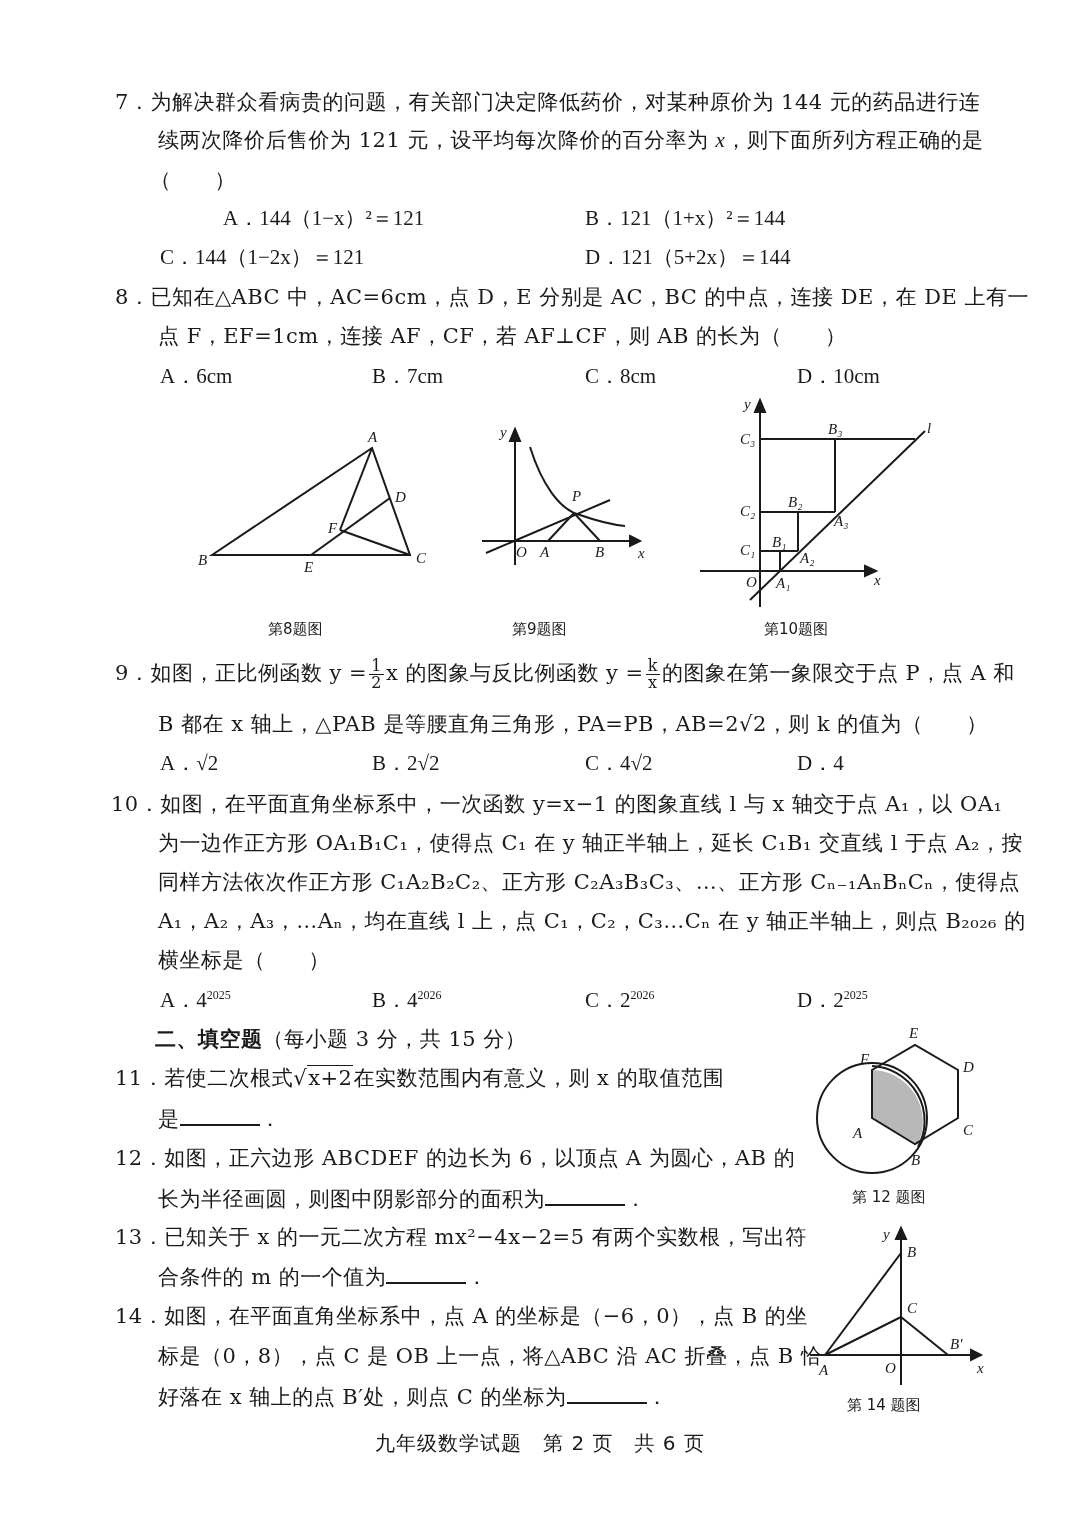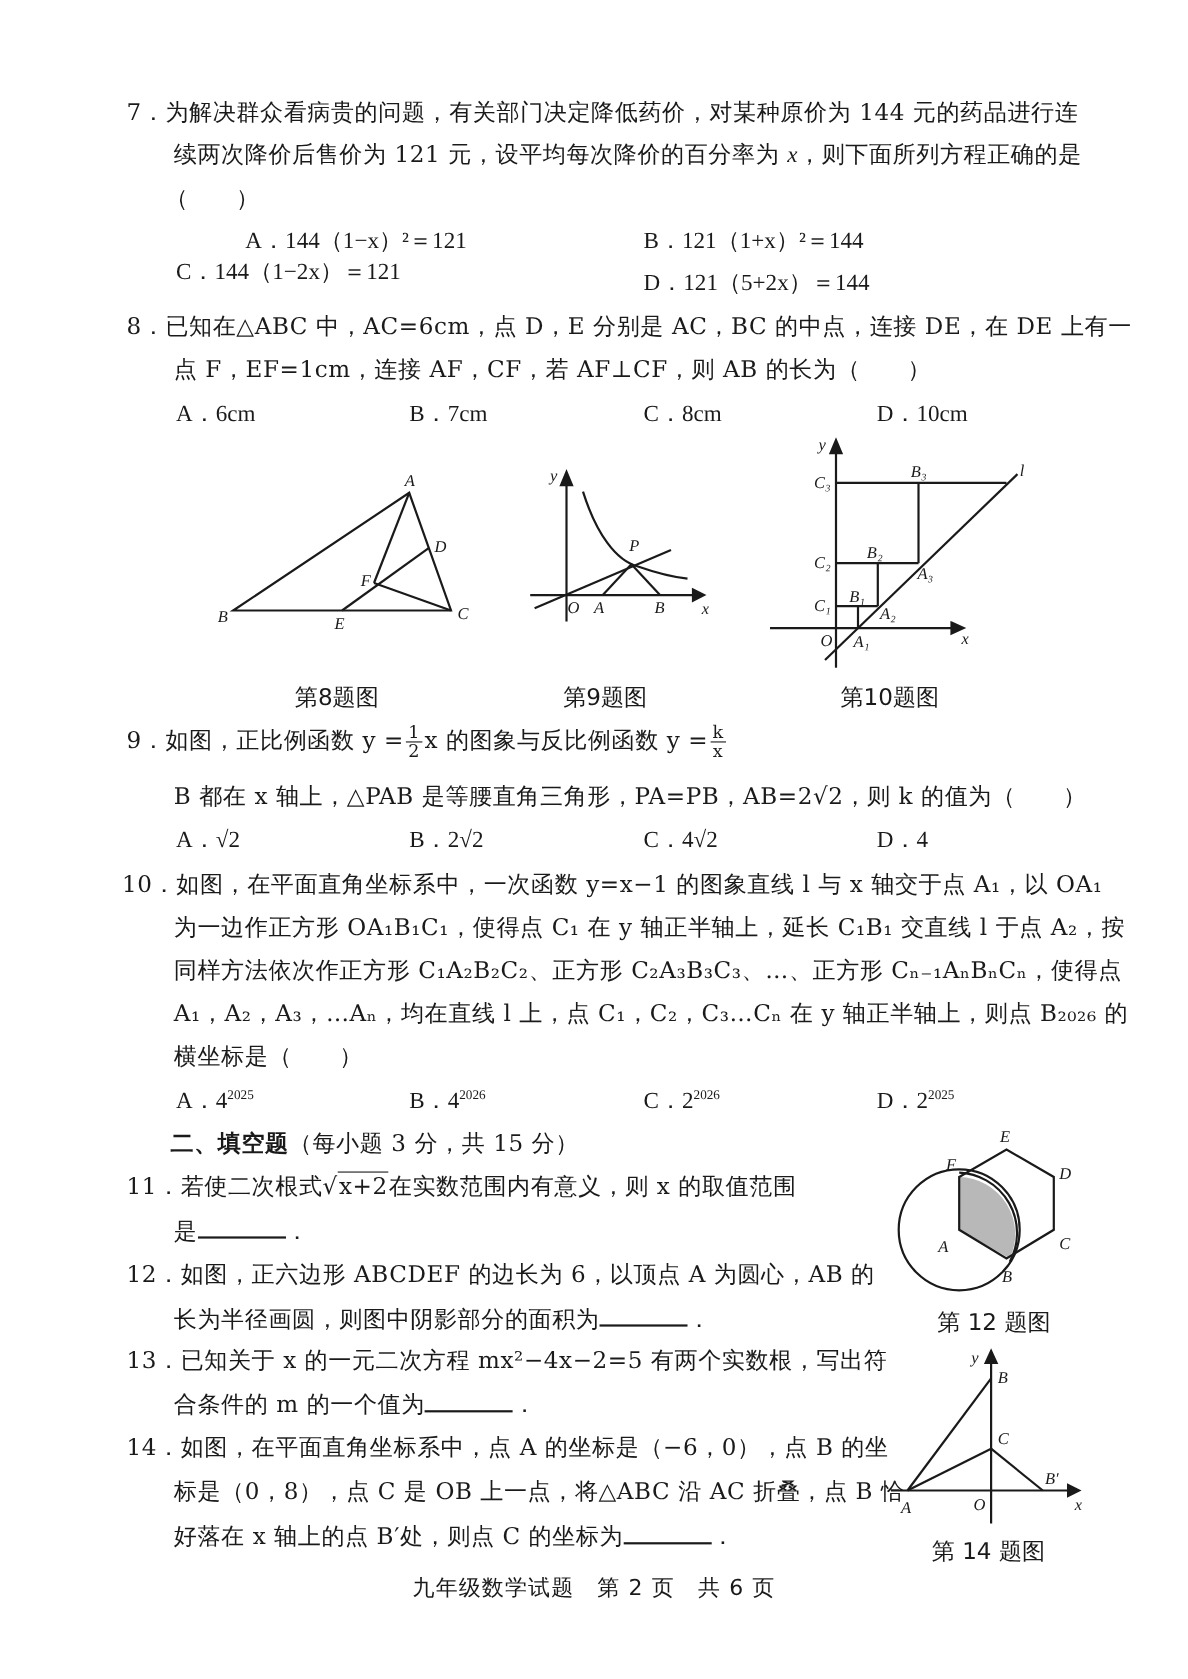--- a/index.html
+++ b/index.html
@@ -9,39 +9,39 @@
   }
   .line { position: absolute; font-size: 21px; line-height: 28px; white-space: nowrap; letter-spacing: 0.5px; }
   i, .it { font-style: italic; font-family: "Liberation Serif", serif; }
   .opt { position: absolute; font-size: 21px; line-height: 28px; white-space: nowrap; font-family: "Liberation Serif", "DejaVu Serif", serif; }
   sup { font-size: 12px; vertical-align: super; line-height: 0; }
   .frac { display: inline-block; vertical-align: middle; text-align: center; font-size: 16px; line-height: 16px; margin: 0 2px; }
   .frac span { display: block; }
   .frac .top { border-bottom: 1px solid #1a1a1a; padding: 0 2px; }
   .sqrt { border-top: 1.5px solid #1a1a1a; padding: 0 1px; }
   .blank { display: inline-block; border-bottom: 2px solid #1a1a1a; width: 80px; height: 20px; vertical-align: baseline; }
-  .caption { position: absolute; font-size: 21px; font-family: "DejaVu Sans", sans-serif; white-space: nowrap; }
+  .caption { position: absolute; font-size: 15px; font-family: "DejaVu Sans", sans-serif; white-space: nowrap; }
   .section { font-family: "DejaVu Sans", sans-serif; font-weight: bold; margin-left: 45px; }
   .fig { position: absolute; }
   svg text { font-family: "Liberation Serif", serif; font-style: italic; font-size: 15px; fill: #1a1a1a; }
   .footer { position: absolute; left: 0; width: 1080px; top: 1430px; text-align: center; font-size: 20px; font-family: "DejaVu Sans", sans-serif; letter-spacing: 1px; }
 </style>
 </head>
 <body>
 
 <div class="line" style="left:115px; top:88px;">
   <span>7．</span><span>为解决群众看病贵的问题，有关部门决定降低药价，对某种原价为 144 元的药品进行连</span>
 </div>
 <div class="line" style="left:158px; top:126px;">
   <span>续两次降价后售价为 121 元，设平均每次降价的百分率为 </span><i>x</i><span>，则下面所列方程正确的是</span>
 </div>
 <div class="line" style="left:150px; top:166px;">（　　）</div>
 <div class="opt" style="left:176px; top:204px;margin-left:47px;"><span>A．</span><span>144（1−x）²＝121</span></div>
 <div class="opt" style="left:585px; top:204px;"><span>B．</span><span>121（1+x）²＝144</span></div>
-<div class="opt" style="left:160px; top:233px;"><span>C．</span><span>144（1−2x）＝121</span></div>
+<div class="opt" style="left:160px; top:243px;"><span>C．</span><span>144（1−2x）＝121</span></div>
 <div class="opt" style="left:585px; top:243px;"><span>D．</span><span>121（5+2x）＝144</span></div>
 
 <div class="line" style="left:115px; top:283px;">
   <span>8．</span><span>已知在△ABC 中，AC=6cm，点 D，E 分别是 AC，BC 的中点，连接 DE，在 DE 上有一</span>
 </div>
 <div class="line" style="left:158px; top:322px;">
   <span>点 F，EF=1cm，连接 AF，CF，若 AF⊥CF，则 AB 的长为（　　）</span>
 </div>
 <div class="opt" style="left:160px; top:362px;"><span>A．</span><span>6cm</span></div>
 <div class="opt" style="left:372px; top:362px;"><span>B．</span><span>7cm</span></div>
@@ -108,21 +108,21 @@
   <text x="128" y="39">B₃</text>
   <text x="88" y="112">B₂</text>
   <text x="72" y="152">B₁</text>
   <text x="134" y="131">A₃</text>
   <text x="100" y="168">A₂</text>
   <text x="76" y="193">A₁</text>
 </svg>
 <div class="caption" style="left:764px; top:620px;">第10题图</div>
 
 <div class="line" style="left:115px; top:658px;">
-  <span>9．</span><span>如图，正比例函数 y =</span><span class="frac"><span class="top">1</span><span>2</span></span><span>x 的图象与反比例函数 y =</span><span class="frac"><span class="top">k</span><span>x</span></span>
+  <span>9．</span><span>如图，正比例函数 y =</span><span class="frac"><span class="top">1</span><span>2</span></span><span>x 的图象与反比例函数 y =</span><span class="frac"><span class="top">k</span><span>x</span></span><span>的图象在第一象限交于点 P，点 A 和</span>
 </div>
 <div class="line" style="left:158px; top:710px;">
   <span>B 都在 x 轴上，△PAB 是等腰直角三角形，PA=PB，AB=2√2，则 k 的值为（　　）</span>
 </div>
 <div class="opt" style="left:160px; top:749px;"><span>A．</span><span>√2</span></div>
 <div class="opt" style="left:372px; top:749px;"><span>B．</span><span>2√2</span></div>
 <div class="opt" style="left:585px; top:749px;"><span>C．</span><span>4√2</span></div>
 <div class="opt" style="left:797px; top:749px;"><span>D．</span><span>4</span></div>
 
 <div class="line" style="left:111px; top:790px;">

